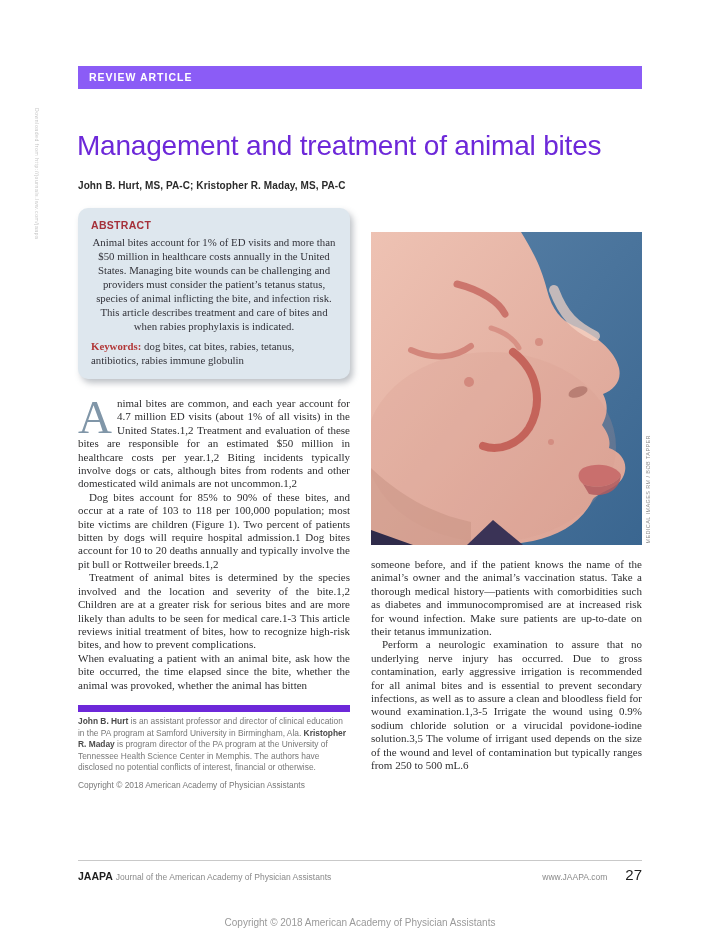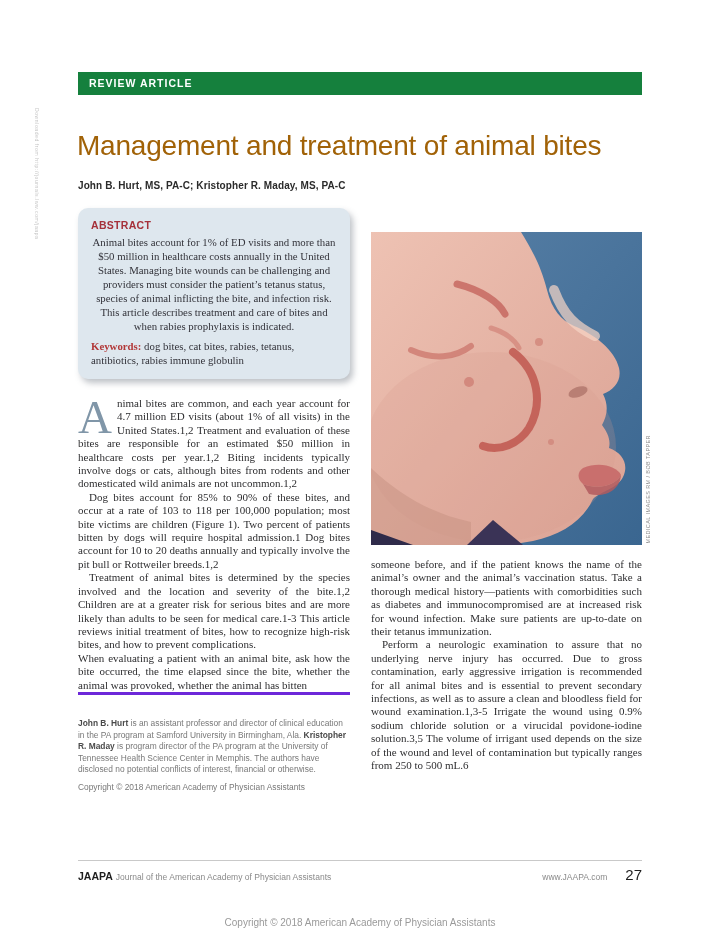--- a/index.html
+++ b/index.html
@@ -6,26 +6,26 @@
   body{width:720px;height:946px;position:relative;overflow:hidden;
        font-family:"Liberation Sans",sans-serif;-webkit-font-smoothing:antialiased;}
   .page{position:absolute;inset:0;background:#fff;}
 
   
   .watermark{position:absolute;left:34px;top:108px;height:410px;
     writing-mode:vertical-rl;font-size:5px;color:#c6c6c6;letter-spacing:.6px;
     white-space:nowrap;overflow:hidden;}
 
   
-  .banner{position:absolute;left:78px;top:72px;width:564px;height:23px;
-    background:#15803d;color:#fff;box-sizing:border-box;padding-left:11px;
+  .banner{position:absolute;left:78px;top:66px;width:564px;height:23px;
+    background:#8b5cf6;color:#fff;box-sizing:border-box;padding-left:11px;
     font-weight:700;font-size:10.5px;line-height:23px;letter-spacing:1px;}
 
   .title{position:absolute;left:77px;top:130px;margin:0;font-weight:400;
-    font-size:28px;color:#a16207;letter-spacing:-.2px;}
+    font-size:28px;color:#6d28d9;letter-spacing:-.2px;}
   .authors{position:absolute;left:78px;top:180px;font-weight:700;
     font-size:10px;color:#2b2b2b;letter-spacing:.1px;}
 
   
   .leftcol{position:absolute;left:78px;top:208px;width:272px;}
   .rightcol{position:absolute;left:371px;top:232px;width:271px;}
 
   
   .abstract{background:#dee7ee;border-radius:10px;padding:11px 13px 12px;
     box-shadow:3px 4px 6px rgba(110,120,130,.45);margin-bottom:18px;}
@@ -40,21 +40,21 @@
   
   .body-p{margin:0;font-family:"Liberation Serif",serif;font-size:11px;
     line-height:13.4px;color:#2e2e30;text-align:justify;}
   .body-p.indent{text-indent:11px;}
   .dropcap{float:left;font-family:"Liberation Serif",serif;font-weight:400;
     font-size:47px;line-height:37px;color:#8096a8;margin:2px 5px 0 0;}
   .section-head{margin:10px 0 2px;font-weight:700;font-size:11px;
     line-height:14px;color:#4c7fa1;letter-spacing:.3px;}
 
   
-  .footnote{border-top:3px solid #6d28d9;padding-top:23px;}
+  .footnote{border-top:7px solid #6d28d9;margin-top:13px;padding-top:4px;}
   .fn-bio,.fn-line{margin:0;font-size:8.4px;line-height:11.6px;color:#787878;}
   .fn-line{margin-top:6px;}
   .fn-b{font-weight:700;color:#4a4a4a;}
 
   
   figure{margin:0;position:relative;width:271px;}
   .photo{width:271px;height:313px;overflow:hidden;background:#46759e;}
   .photo svg{display:block;}
   .credit{position:absolute;right:-9px;bottom:2px;writing-mode:vertical-rl;
     transform:rotate(180deg);font-size:5.5px;color:#8f8f8f;letter-spacing:.4px;

